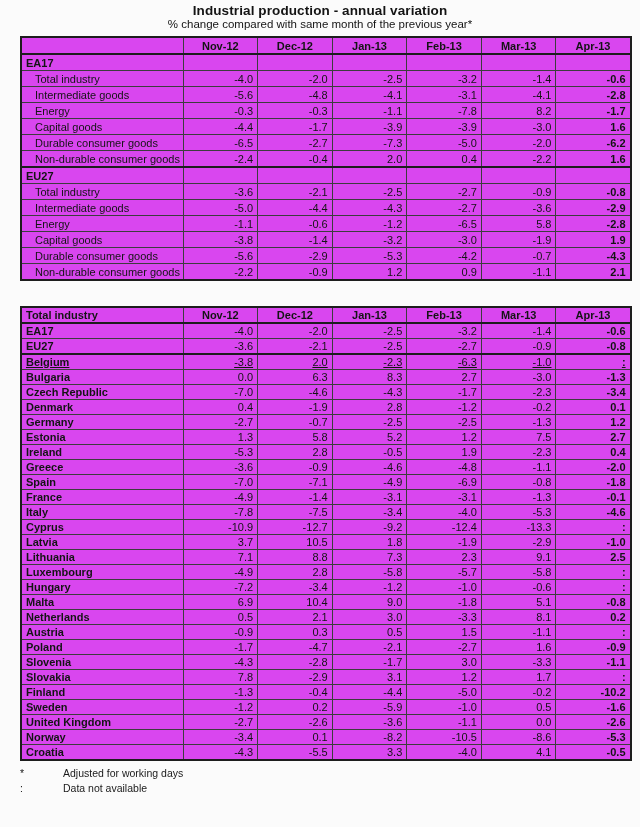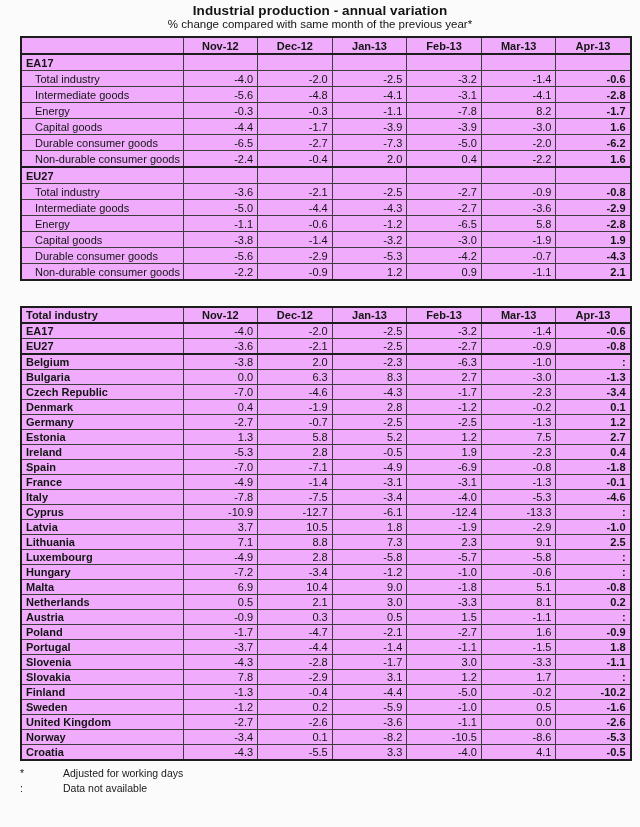--- a/index.html
+++ b/index.html
@@ -24,38 +24,38 @@
     font-size: 11.5px;
     margin-top: 0;
   }
 
   table {
     border-collapse: collapse;
     table-layout: fixed;
     margin-left: 20px;
     width: 610px;
     border: 2px solid #1d1d1d;
-    background: #f0abfc;
+    background: #d946ef;
   }
   #table1 { margin-top: 6px; }
   #table2 { margin-top: 25px; }
 
   th, td {
     border: 1px solid #3d3d3d;
     font-size: 11px;
     overflow: hidden;
     white-space: nowrap;
     padding: 0 4px;
   }
   #table1 th, #table1 td { height: 15px; }
   #table2 th, #table2 td { height: 14px; }
 
   thead tr { border-bottom: 2px solid #1d1d1d; }
   tr.section-row { border-top: 2px solid #1d1d1d; }
-  tr.group-sep { border-top: 2px solid #1d1d1d; }
+  tr.group-sep { border-top: 2px solid #1d1d1d; text-decoration: underline; }
 
   th.month { text-align: center; font-weight: bold; }
   th.corner { text-align: left; font-weight: bold; }
   .label-cell { text-align: left; }
   td.section-label { font-weight: bold; }
   #table2 td.label-cell { font-weight: bold; }
   td.indent { padding-left: 13px; font-weight: normal; }
   .num { text-align: right; }
   .lastcol { font-weight: bold; }
 
@@ -318,20 +318,29 @@
         <tr class="data-row">
           <td class="label-cell">Ireland</td>
           <td class="num">-5.3</td>
           <td class="num">2.8</td>
           <td class="num">-0.5</td>
           <td class="num">1.9</td>
           <td class="num">-2.3</td>
           <td class="num lastcol">0.4</td>
         </tr>
         <tr class="data-row">
+          <td class="label-cell">Greece</td>
+          <td class="num">-3.6</td>
+          <td class="num">-0.9</td>
+          <td class="num">-4.6</td>
+          <td class="num">-4.8</td>
+          <td class="num">-1.1</td>
+          <td class="num lastcol">-2.0</td>
+        </tr>
+        <tr class="data-row">
           <td class="label-cell">Spain</td>
           <td class="num">-7.0</td>
           <td class="num">-7.1</td>
           <td class="num">-4.9</td>
           <td class="num">-6.9</td>
           <td class="num">-0.8</td>
           <td class="num lastcol">-1.8</td>
         </tr>
         <tr class="data-row">
           <td class="label-cell">France</td>
@@ -348,21 +357,21 @@
           <td class="num">-7.5</td>
           <td class="num">-3.4</td>
           <td class="num">-4.0</td>
           <td class="num">-5.3</td>
           <td class="num lastcol">-4.6</td>
         </tr>
         <tr class="data-row">
           <td class="label-cell">Cyprus</td>
           <td class="num">-10.9</td>
           <td class="num">-12.7</td>
-          <td class="num">-6.1</td>
+          <td class="num">-9.2</td>
           <td class="num">-12.4</td>
           <td class="num">-13.3</td>
           <td class="num lastcol">:</td>
         </tr>
         <tr class="data-row">
           <td class="label-cell">Latvia</td>
           <td class="num">3.7</td>
           <td class="num">10.5</td>
           <td class="num">1.8</td>
           <td class="num">-1.9</td>
@@ -424,29 +433,20 @@
           <td class="num lastcol">:</td>
         </tr>
         <tr class="data-row">
           <td class="label-cell">Poland</td>
           <td class="num">-1.7</td>
           <td class="num">-4.7</td>
           <td class="num">-2.1</td>
           <td class="num">-2.7</td>
           <td class="num">1.6</td>
           <td class="num lastcol">-0.9</td>
-        </tr>
-        <tr class="data-row">
-          <td class="label-cell">Portugal</td>
-          <td class="num">-3.7</td>
-          <td class="num">-4.4</td>
-          <td class="num">-1.4</td>
-          <td class="num">-1.1</td>
-          <td class="num">-1.5</td>
-          <td class="num lastcol">1.8</td>
         </tr>
         <tr class="data-row">
           <td class="label-cell">Slovenia</td>
           <td class="num">-4.3</td>
           <td class="num">-2.8</td>
           <td class="num">-1.7</td>
           <td class="num">3.0</td>
           <td class="num">-3.3</td>
           <td class="num lastcol">-1.1</td>
         </tr>

